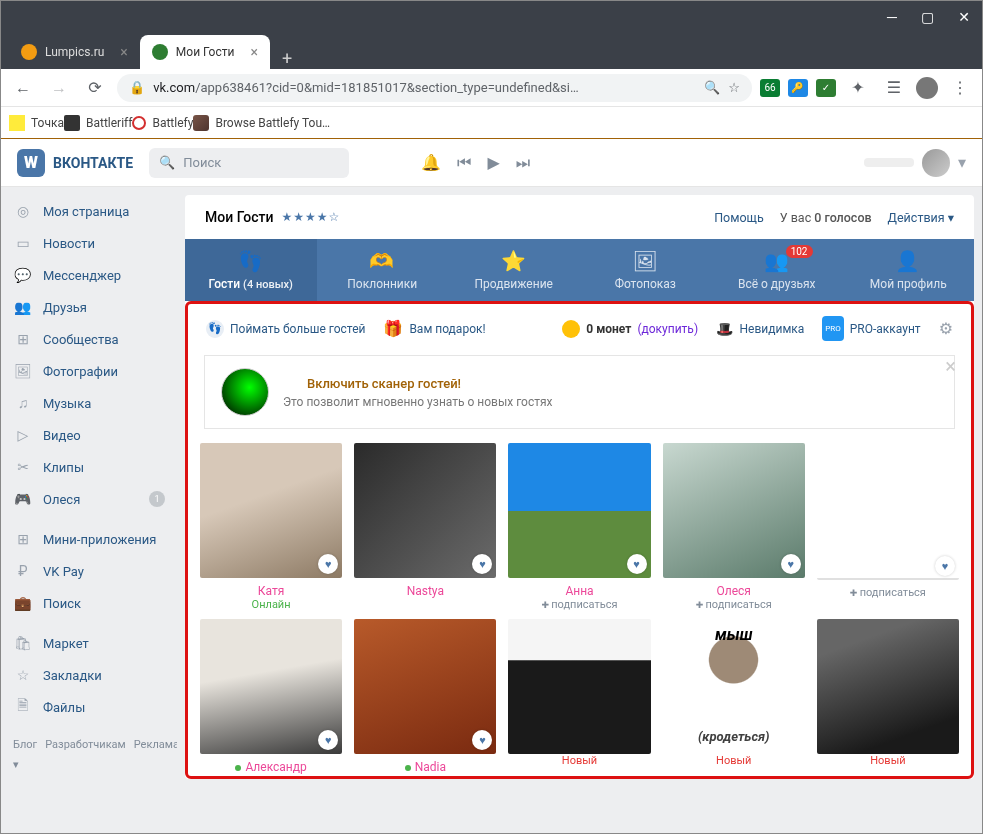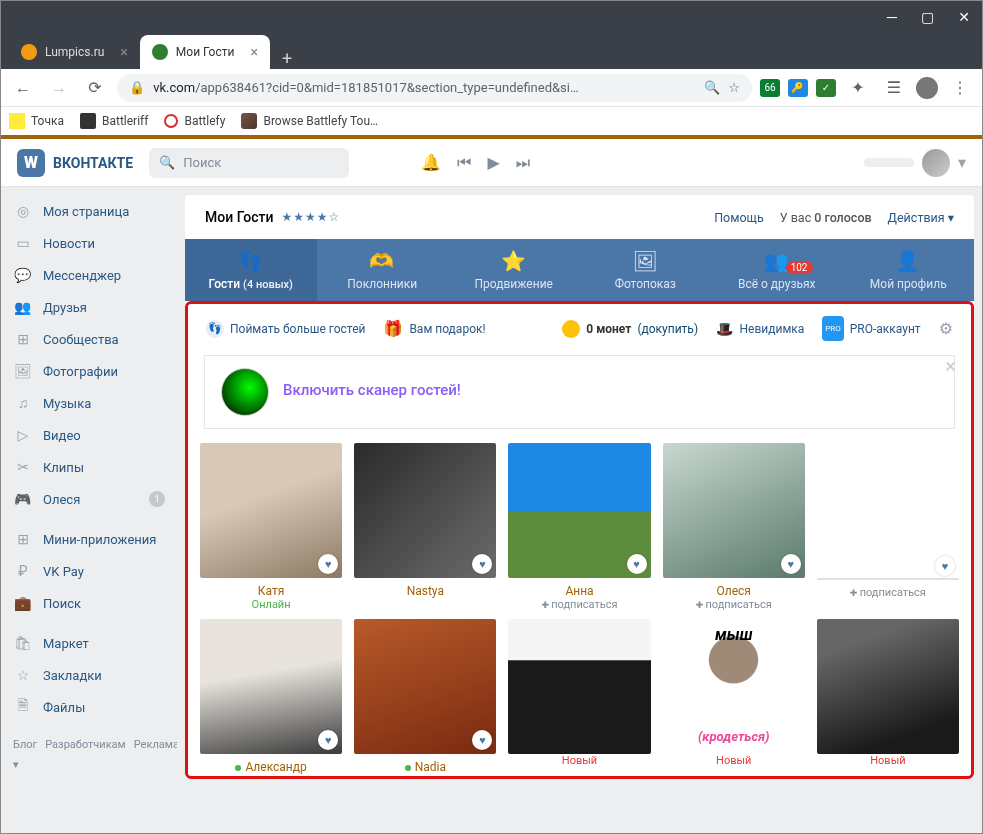--- a/index.html
+++ b/index.html
@@ -23,21 +23,21 @@
 .addrbar { height: 38px; background: #fff; display: flex; align-items: center; padding: 0 8px; gap: 8px; border-bottom: 1px solid #e5e5e5; }
 .navbtn { width: 28px; text-align: center; color: #5f6368; font-size: 16px; cursor: pointer; }
 .urlbox { flex: 1; height: 28px; background: #f1f3f4; border-radius: 14px; display: flex; align-items: center; padding: 0 12px; gap: 8px; font-size: 13px; color: #5f6368; }
 .urlbox .path { color: #202124; overflow: hidden; text-overflow: ellipsis; white-space: nowrap; }
 .ext-badge { width: 20px; height: 18px; border-radius: 3px; display: flex; align-items: center; justify-content: center; font-size: 10px; color: #fff; }
 .eb-green { background: #0a7d33; }
 .eb-blue { background: #1e88e5; }
 .eb-check { background: #2e7d32; }
 .avatar-prof { width: 22px; height: 22px; border-radius: 50%; background: #777; }
 
-.bookmarks { height: 32px; background: #fff; display: flex; align-items: center; padding: 0 8px; gap: 16px; font-size: 12px; color: #444; border-bottom: 4px solid #a16207; }
+.bookmarks { height: 32px; background: #fff; display: flex; align-items: center; padding: 0 8px; font-size: 12px; color: #444; border-bottom: 1px solid #a16207; }
 .bm { display: flex; align-items: center; gap: 6px; cursor: pointer; }
 .bm-ico { width: 16px; height: 16px; }
 .bm-yellow { background: #ffeb3b; }
 .bm-shield { background: #333; border-radius: 2px; }
 .bm-red { width: 14px; height: 14px; border: 2px solid #d32f2f; border-radius: 50%; }
 .bm-img { background: linear-gradient(135deg,#795548,#4e342e); border-radius: 3px; }
 
 .page { flex: 1; background: #edeef0; display: flex; flex-direction: column; overflow: hidden; }
 
 .vk-header { height: 48px; background: #fff; display: flex; align-items: center; padding: 0 16px; gap: 16px; border-bottom: 1px solid #e5e5e5; }
@@ -67,69 +67,69 @@
 .app-title b { font-weight: 500; }
 .stars { color: #4a76a8; margin-left: 8px; font-size: 12px; letter-spacing: 1px; }
 .app-title-right { margin-left: auto; display: flex; gap: 16px; font-size: 12.5px; color: #2a5885; }
 .app-title-right a { cursor: pointer; }
 
 .tabs-row { background: #4a76a8; display: flex; }
 .tab-item { flex: 1; color: #dbe4ef; text-align: center; padding: 10px 4px; cursor: pointer; position: relative; font-size: 12px; }
 .tab-item.active { background: #3e6898; color: #fff; font-weight: 500; }
 .tab-icon { font-size: 20px; display: block; margin-bottom: 4px; }
 .tab-sub { font-size: 11px; opacity: .9; }
-.tab-badge { position: absolute; top: 6px; right: 30px; background: #e53935; color: #fff; font-size: 10px; padding: 1px 5px; border-radius: 8px; margin-top: 16px; }
+.tab-badge { position: absolute; top: 6px; right: 30px; background: #e53935; color: #fff; font-size: 10px; padding: 1px 5px; border-radius: 8px; }
 
 .highlight-box { border: 3px solid #d11; border-radius: 6px; padding: 4px 4px 0; }
 
 .toolbar { display: flex; align-items: center; gap: 18px; padding: 8px 14px; font-size: 12px; }
 .toolbar .tb-item { display: flex; align-items: center; gap: 6px; color: #2a5885; cursor: pointer; }
 .tb-icon { width: 18px; height: 18px; border-radius: 50%; display: inline-flex; align-items: center; justify-content: center; font-size: 11px; }
 .tb-blue { background: #e8eef5; color:#4a76a8; }
 .tb-red { color:#e53935; font-size: 16px;}
 .tb-coin { background: #ffc107; }
 .tb-hat { color: #546e7a; font-size: 14px;}
 .tb-pro { background: #2196f3; color:#fff; font-size: 8px; padding:8px 3px; border-radius: 4px; }
 .toolbar .spacer { flex: 1; }
 .gear { color: #99a2ad; font-size: 16px; cursor: pointer; }
 
 .promo { border: 1px solid #e5e5e5; margin: 6px 12px 10px; padding: 12px 16px; display: flex; align-items: center; gap: 14px; position: relative; }
 .radar { width: 48px; height: 48px; border-radius: 50%; background: radial-gradient(circle at 60% 40%, #00ff00 0%, #003300 80%); border: 1px solid #ccc; }
-.promo-text h3 { font-size: 15px; font-weight: 500; color: #8b5cf6; margin-bottom: 4px; }
+.promo-text h3 { font-size: 13px; font-weight: 500; color: #a16207; margin-bottom: 4px; margin-left: 24px; }
 .promo-text p { font-size: 12px; color: #777; }
 .promo-btn { background: #4a76a8; color: #fff; padding: 8px 24px; border: none; border-radius: 3px; font-size: 12.5px; cursor: pointer; }
 .promo-close { position: absolute; top: -2px; right: -2px; color: #ccc; font-size: 20px; cursor: pointer; }
 
 .guests { display: grid; grid-template-columns: repeat(5, 1fr); gap: 8px 12px; padding: 4px 8px 2px; }
 .guest { text-align: center; font-size: 12px; position: relative; }
 .guest-pic { width: 100%; padding-top: 95%; position: relative; border-radius: 2px; overflow: hidden; }
 .guest-pic-in { position: absolute; inset: 0; }
 .heart { position: absolute; bottom: 4px; right: 4px; width: 20px; height: 20px; border-radius: 50%; background: #fff; color: #4a76a8; display: flex; align-items: center; justify-content: center; font-size: 11px; box-shadow: 0 0 3px rgba(0,0,0,.2); cursor: pointer; }
-.guest-name { color: #a16207; margin-top: 6px; cursor: pointer; }
+.guest-name { color: #ec4899; margin-top: 6px; cursor: pointer; }
 .guest-status { font-size: 11px; }
 .st-online { color: #4bb34b; }
 .st-new { color: #e53935; }
 .guest-sub { color: #818c99; font-size: 11px; cursor: pointer; }
 .guest-sub::before { content: "✚ "; font-size: 9px; }
 .dot-online { display:inline-block; width:6px; height:6px; background:#4bb34b; border-radius:50%; margin-right:4px; }
 
 
 .p1 { background: linear-gradient(160deg,#d7c8b8 40%,#8d7a64 100%); }
 .p2 { background: linear-gradient(135deg,#2a2a2a,#6b6b6b); }
 .p3 { background: linear-gradient(#1e88e5 50%,#5e8c3e 50%); }
 .p4 { background: linear-gradient(155deg,#c8d8d0,#5a7a6a); }
 .p5 { background:#fff; border:1px solid #e0e0e0; position:relative; }
 .p5::after{content:"";position:absolute;inset:15%;background:radial-gradient(circle,#d32f2f 30%,#ffeb3b 55%,transparent 60%);}
 .p6 { background: linear-gradient(170deg,#e8e4dd 40%,#3a3a3a 100%); }
 .p7 { background: linear-gradient(160deg,#b85a2a,#7a2a10); }
 .p8 { background: linear-gradient(#f5f5f5 30%,#1a1a1a 31%); }
 .p9 { background:#fff; display:flex; align-items:flex-start; justify-content:center; }
 .p9 .mouse{ width:60%; height:50%; background:radial-gradient(ellipse at 50% 60%,#9e8a76 40%,transparent 42%); border-radius:50% 50% 40% 40%;}
 .p9-text{position:absolute;top:6px;left:0;right:0;color:#000;font-weight:bold;font-style:italic;font-size:16px;}
-.p9-text2{position:absolute;bottom:10px;left:0;right:0;color:#ec4899;font-weight:bold;font-style:italic;font-size:13px;}
+.p9-text2{position:absolute;bottom:10px;left:0;right:0;color:#404040;font-weight:bold;font-style:italic;font-size:13px;}
 .p10 { background: linear-gradient(160deg,#666 20%,#1a1a1a 80%); }
 </style>
 </head>
 <body>
 
 <div class="window">
   <div class="titlebar">
     <span class="winbtn">─</span>
     <span class="winbtn">▢</span>
     <span class="winbtn">✕</span>
@@ -310,37 +310,38 @@
                   <span>Поймать больше гостей</span>
                 </span>
               <span class="tb-item">
                   <span class="tb-red">🎁</span>
                   <span>Вам подарок!</span>
                 </span>
               <span class="spacer"></span>
               <span class="tb-item">
                   <span class="tb-icon tb-coin"></span>
                   <b style="color:#333">0 монет</b> 
-                  <span style="color:#0c4a6e">(докупить)</span>
+                  <span style="color:#6d28d9">(докупить)</span>
                 </span>
               <span class="tb-item">
                   <span class="tb-hat">🎩</span>
                   <span>Невидимка</span>
                 </span>
               <span class="tb-item">
                   <span class="tb-pro">PRO</span>
                   <span>PRO-аккаунт</span>
                 </span>
               <span class="gear">⚙</span>
             </div>
 
             <div class="promo">
               <div class="radar"></div>
               <div class="promo-text">
                 <h3>Включить сканер гостей!</h3>
+                <p>Это позволит мгновенно узнать о новых гостях</p>
               </div>
               <span style="flex:1"></span>
               <span class="promo-close">×</span>
             </div>
 
             <div class="guests" id="guests">
                 <div class="guest">
                   <div class="guest-pic">
                     <div class="guest-pic-in p1"></div>
                     <span class="heart">♥</span>

